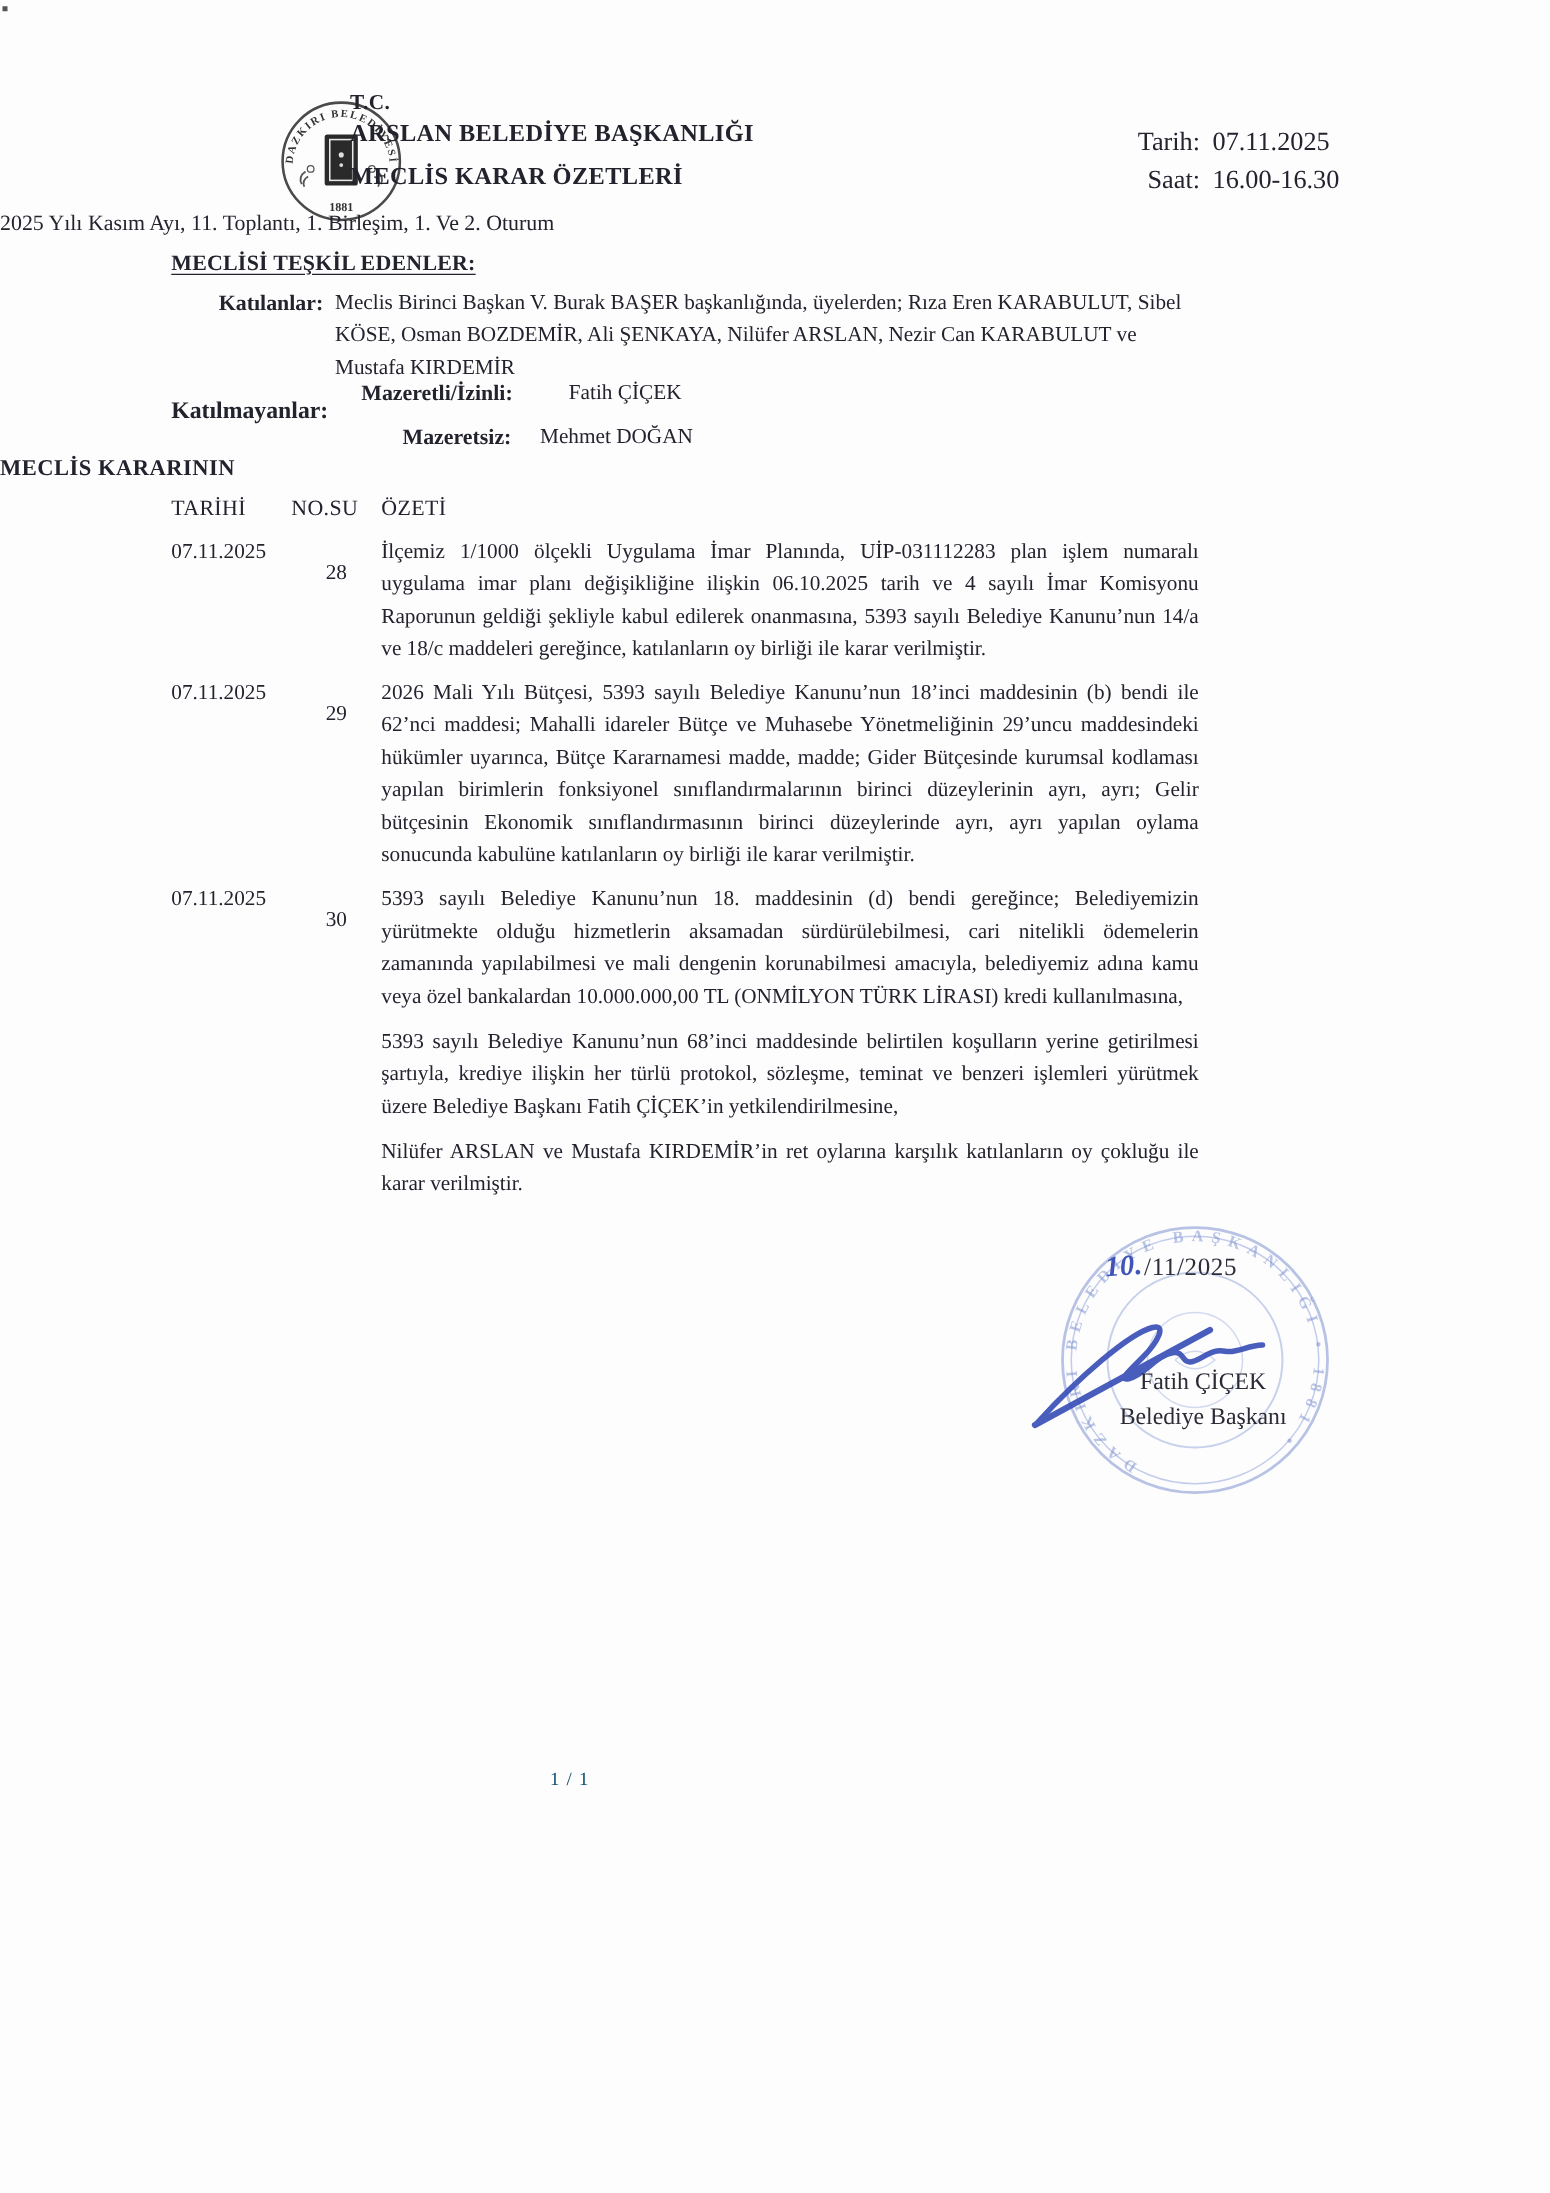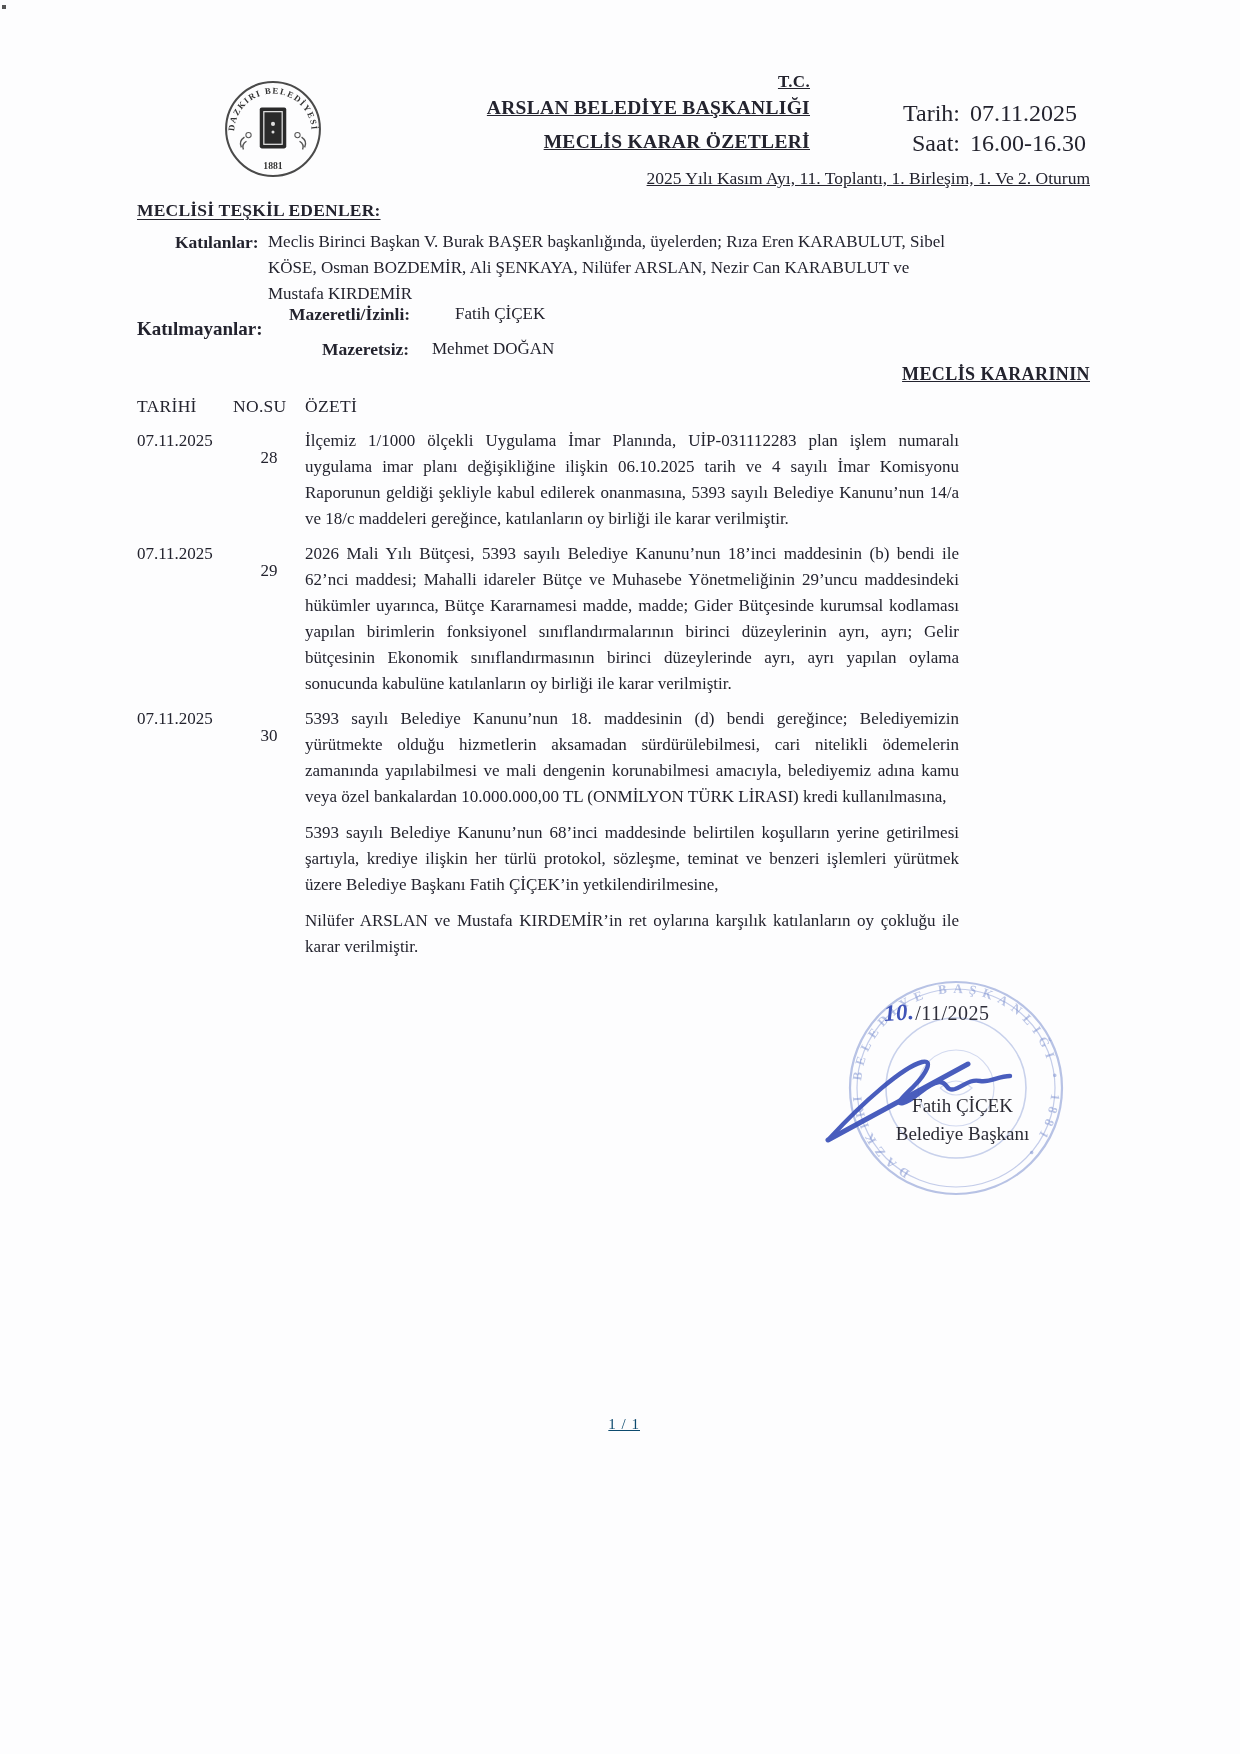--- a/index.html
+++ b/index.html
@@ -8,31 +8,31 @@
     width: 1240px;
     height: 1754px;
     margin: 0 auto;
     background: #fdfdfe;
     font-family: "Liberation Serif", serif;
     color: #23232e;
     overflow: hidden;
   }
   .abs { position: absolute; }
   .b { font-weight: bold; }
-  .center { text-align: right; text-decoration: underline; }
+  .center { text-align: left; }
   .just { text-align: justify; text-justify: inter-word; }
   .body-text { font-size: 17px; line-height: 26px; }
   .section-title {
     font-size: 17.5px; font-weight: bold;
     text-decoration: underline; text-underline-offset: 3px;
     letter-spacing: .2px;
   }
   .hdr-small { font-size: 17px; font-weight: bold; letter-spacing: .3px; }
   .hdr-big { font-size: 19.5px; font-weight: bold; letter-spacing: .3px; }
-  .meta-row { font-size: 24px; line-height: 30px; white-space: nowrap; }
+  .meta-row { font-size: 21px; line-height: 30px; white-space: nowrap; }
   .meta-label { display: inline-block; width: 58px; text-align: right; margin-right: 10px; }
   .decision-grid { display: grid; grid-template-columns: 96px 72px 654px; }
   .decision-grid .no-cell { text-align: center; margin-top: 17px; }
   .decision-row { margin-bottom: 9px; }
   .para + .para { margin-top: 10px; }
   .col-head { font-size: 17.5px; font-weight: normal; letter-spacing: .3px; }
   .sig-name-block { font-size: 19px; line-height: 28px; text-align: center; color: #2b2b35; }
   .footer-page { font-size: 15px; color: #0c4a6e; letter-spacing: 1px; }
   .hand-date { font-size: 20px; color: #2e2e3a; letter-spacing: .5px; }
   .hand-day {

